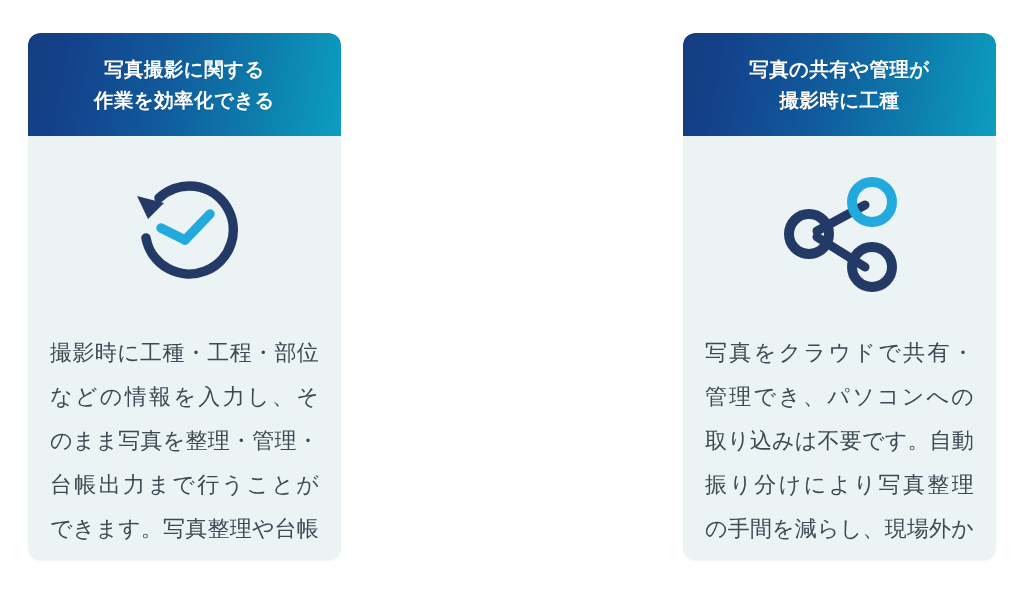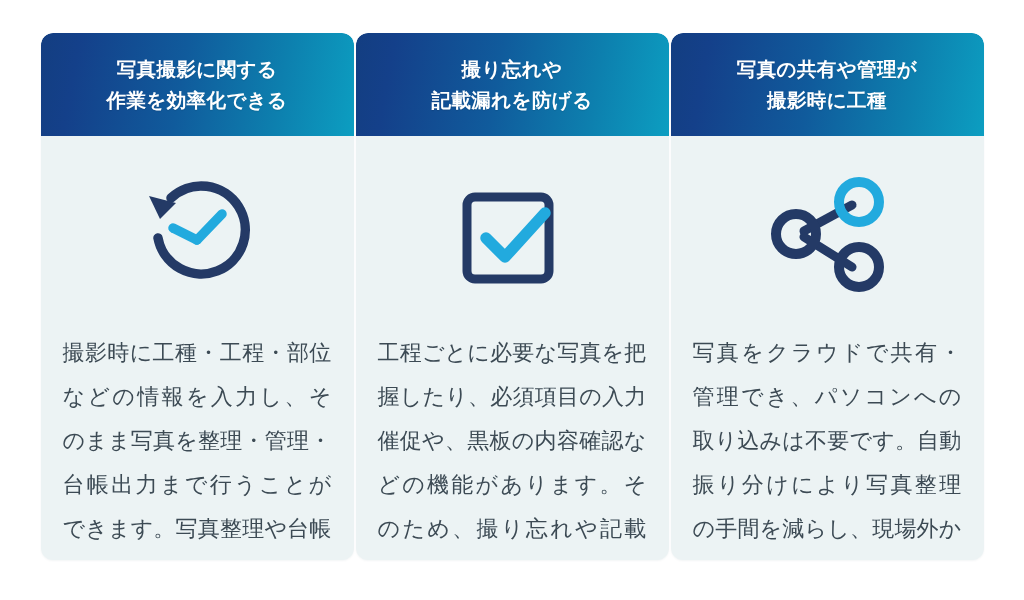--- a/index.html
+++ b/index.html
@@ -5,21 +5,21 @@
   * { margin:0; padding:0; box-sizing:border-box; }
   html, body {
     width:1024px; height:600px;
     background:#ffffff;
     font-family:"Liberation Sans","DejaVu Sans",sans-serif;
     overflow:hidden;
   }
   .board {
     width:1024px; height:600px;
     display:flex;
-    justify-content:center;
+    justify-content:space-between;
     align-items:flex-start;
     gap:2px;
     padding:33px 28px 40px 28px;
   }
   .card {
     width:313px;
     height:527px;
     border-radius:12px;
     background:#ecf3f4;
     display:flex;
@@ -88,37 +88,20 @@
 
           <path d="M 62 68 L 38 56" fill="none" stroke="#22aade" stroke-width="9.5" stroke-linecap="round"></path>
         </svg>
       </span>
     </div>
     <div class="card-body">
       <p class="card-text">撮影時に工種・工程・部位などの情報を入力し、そのまま写真を整理・管理・台帳出力まで行うことができます。写真整理や台帳作成の作業がスムーズに進みます。</p>
     </div>
   </div>
 
-  <div class="card">
-    <div class="card-header">
-      <div class="card-header-title">撮り忘れや
-記載漏れを防げる</div>
-    </div>
-    <div class="card-icon">
-      <span>
-        <svg width="118" height="118" viewBox="0 0 118 118" aria-hidden="true">
-          <rect x="14" y="22" width="82" height="82" rx="8" ry="8" fill="none" stroke="#243a66" stroke-width="9"></rect>
-          <path d="M 33 63 L 52 82 L 92 38" fill="none" stroke="#22aade" stroke-width="11.5" stroke-linecap="round" stroke-linejoin="round"></path>
-        </svg>
-      </span>
-    </div>
-    <div class="card-body">
-      <p class="card-text">工程ごとに必要な写真を把握したり、必須項目の入力催促や、黒板の内容確認などの機能があります。そのため、撮り忘れや記載漏れを事前に防ぎやすくなります。</p>
-    </div>
-  </div>
 
   <div class="card">
     <div class="card-header">
       <div class="card-header-title">写真の共有や管理が
 撮影時に工種</div>
     </div>
     <div class="card-icon">
       <span>
         <svg width="126" height="118" viewBox="0 0 126 118" aria-hidden="true">
 

